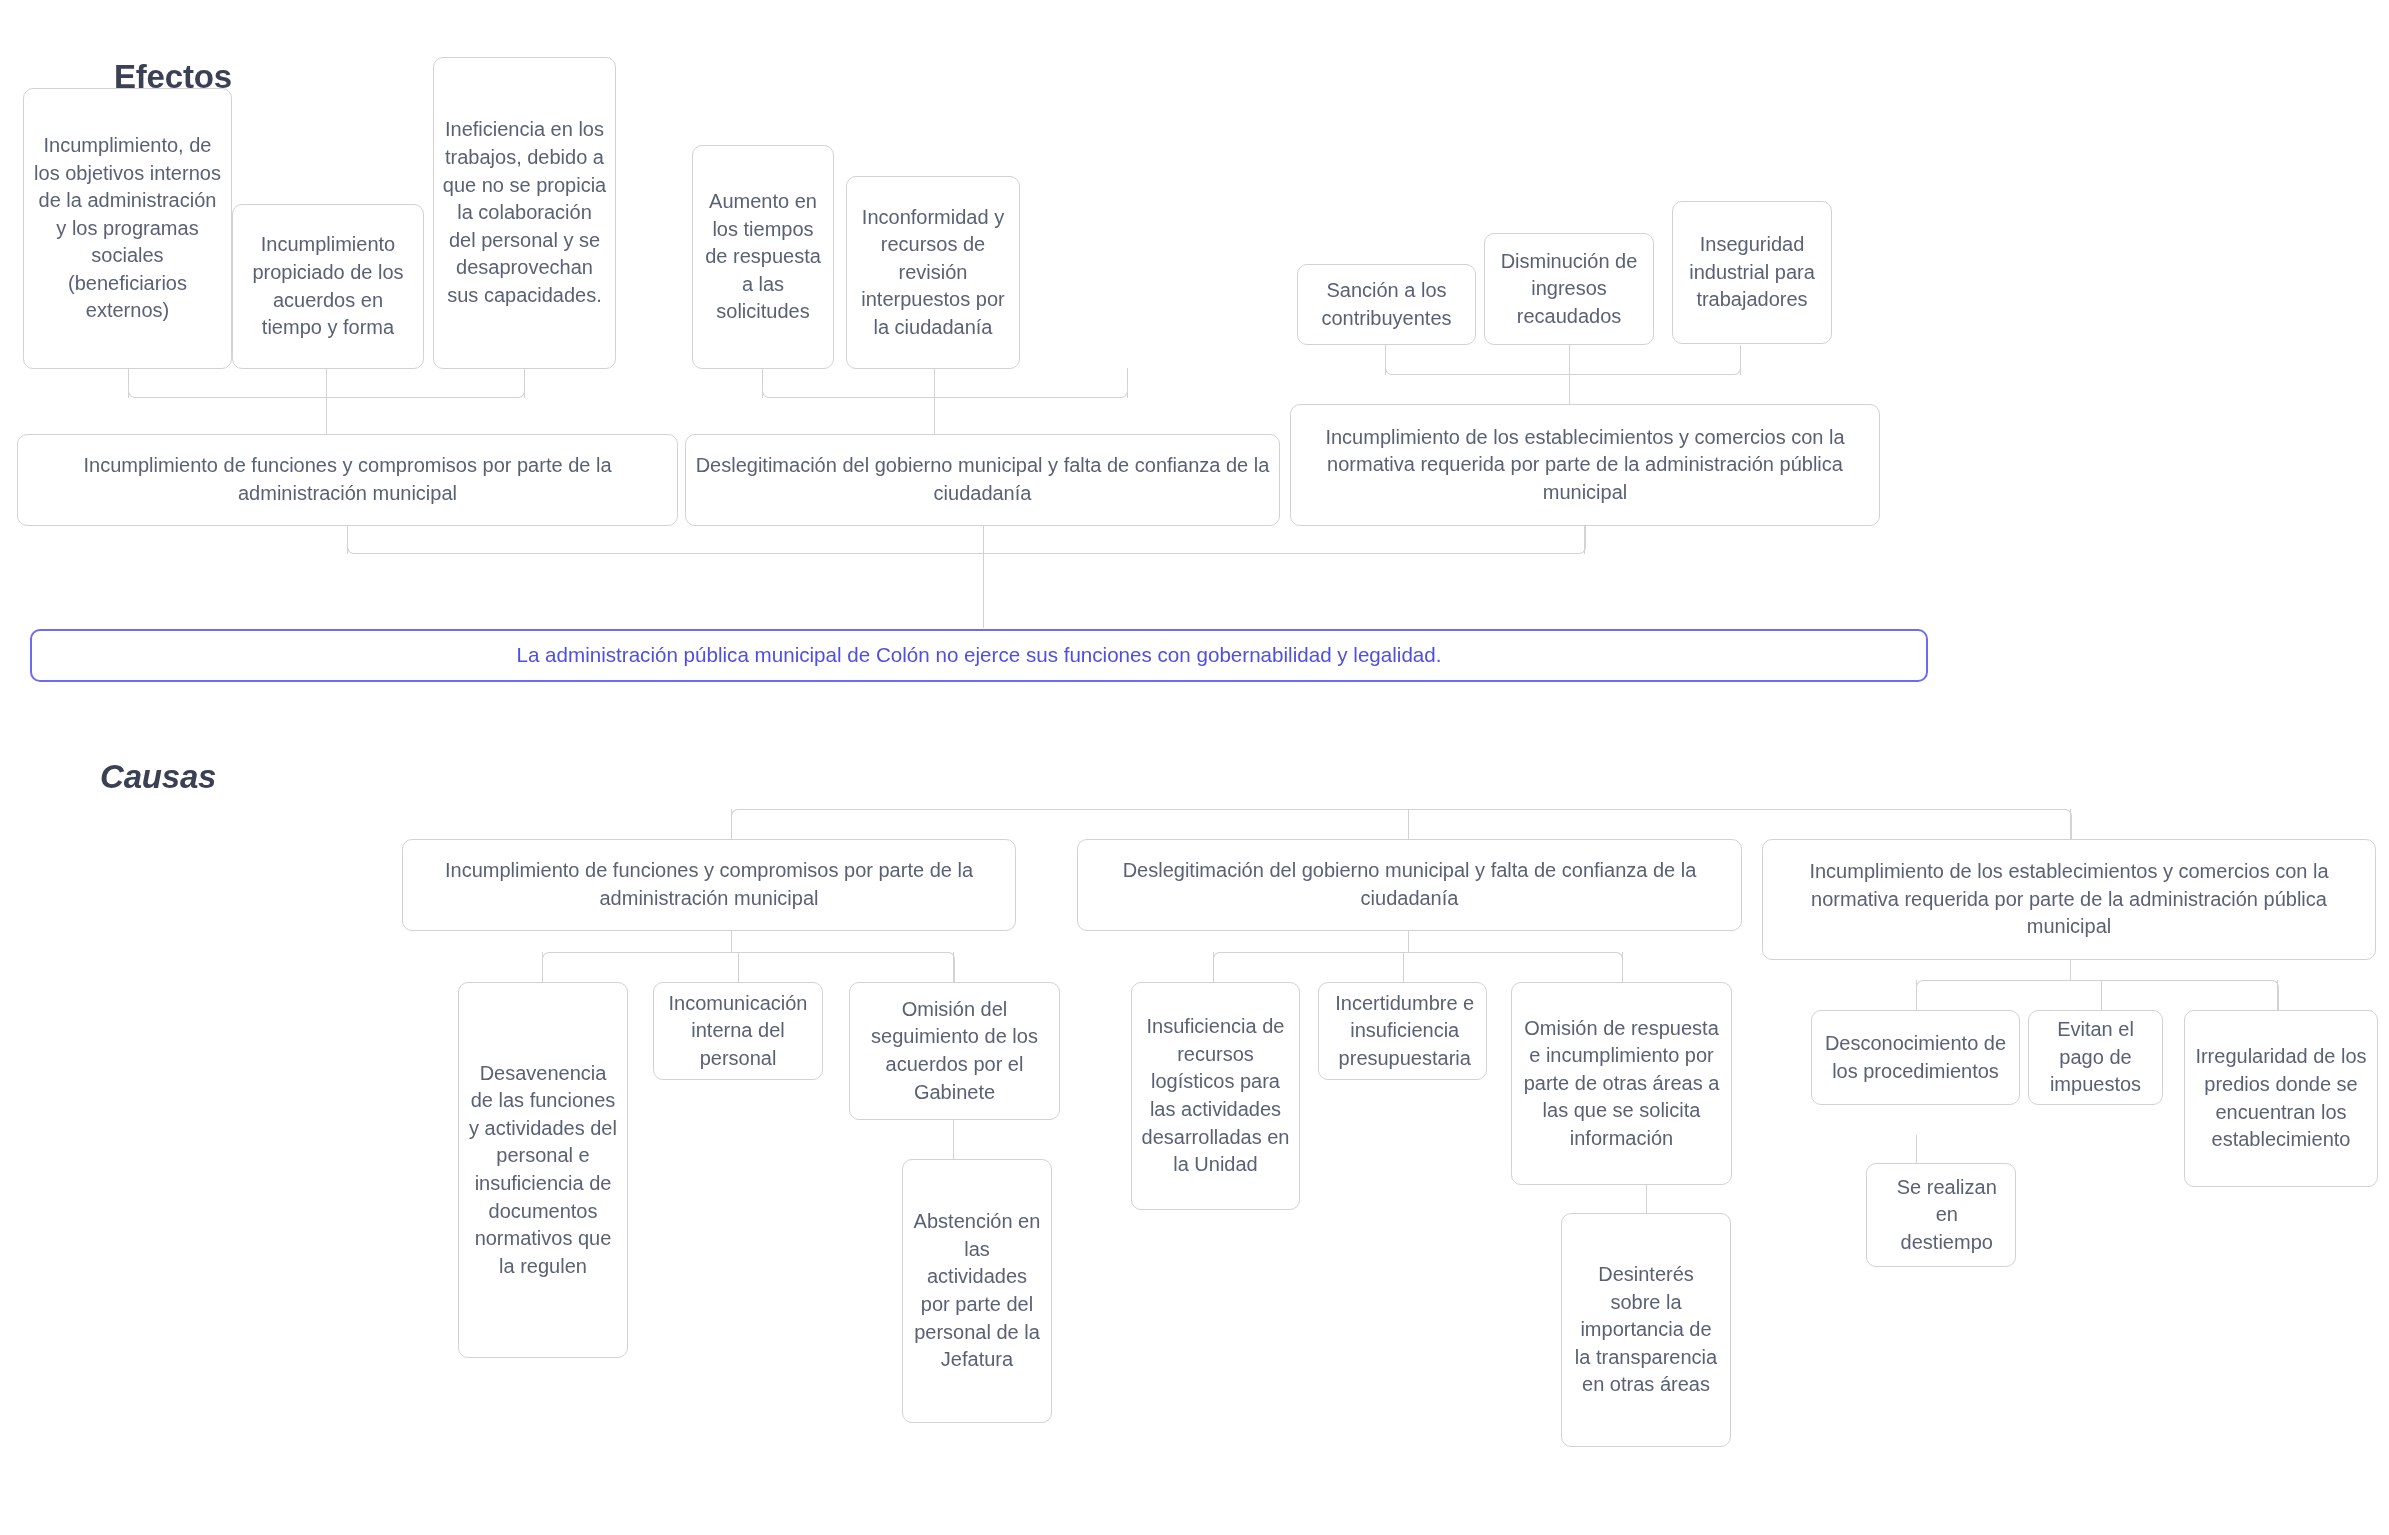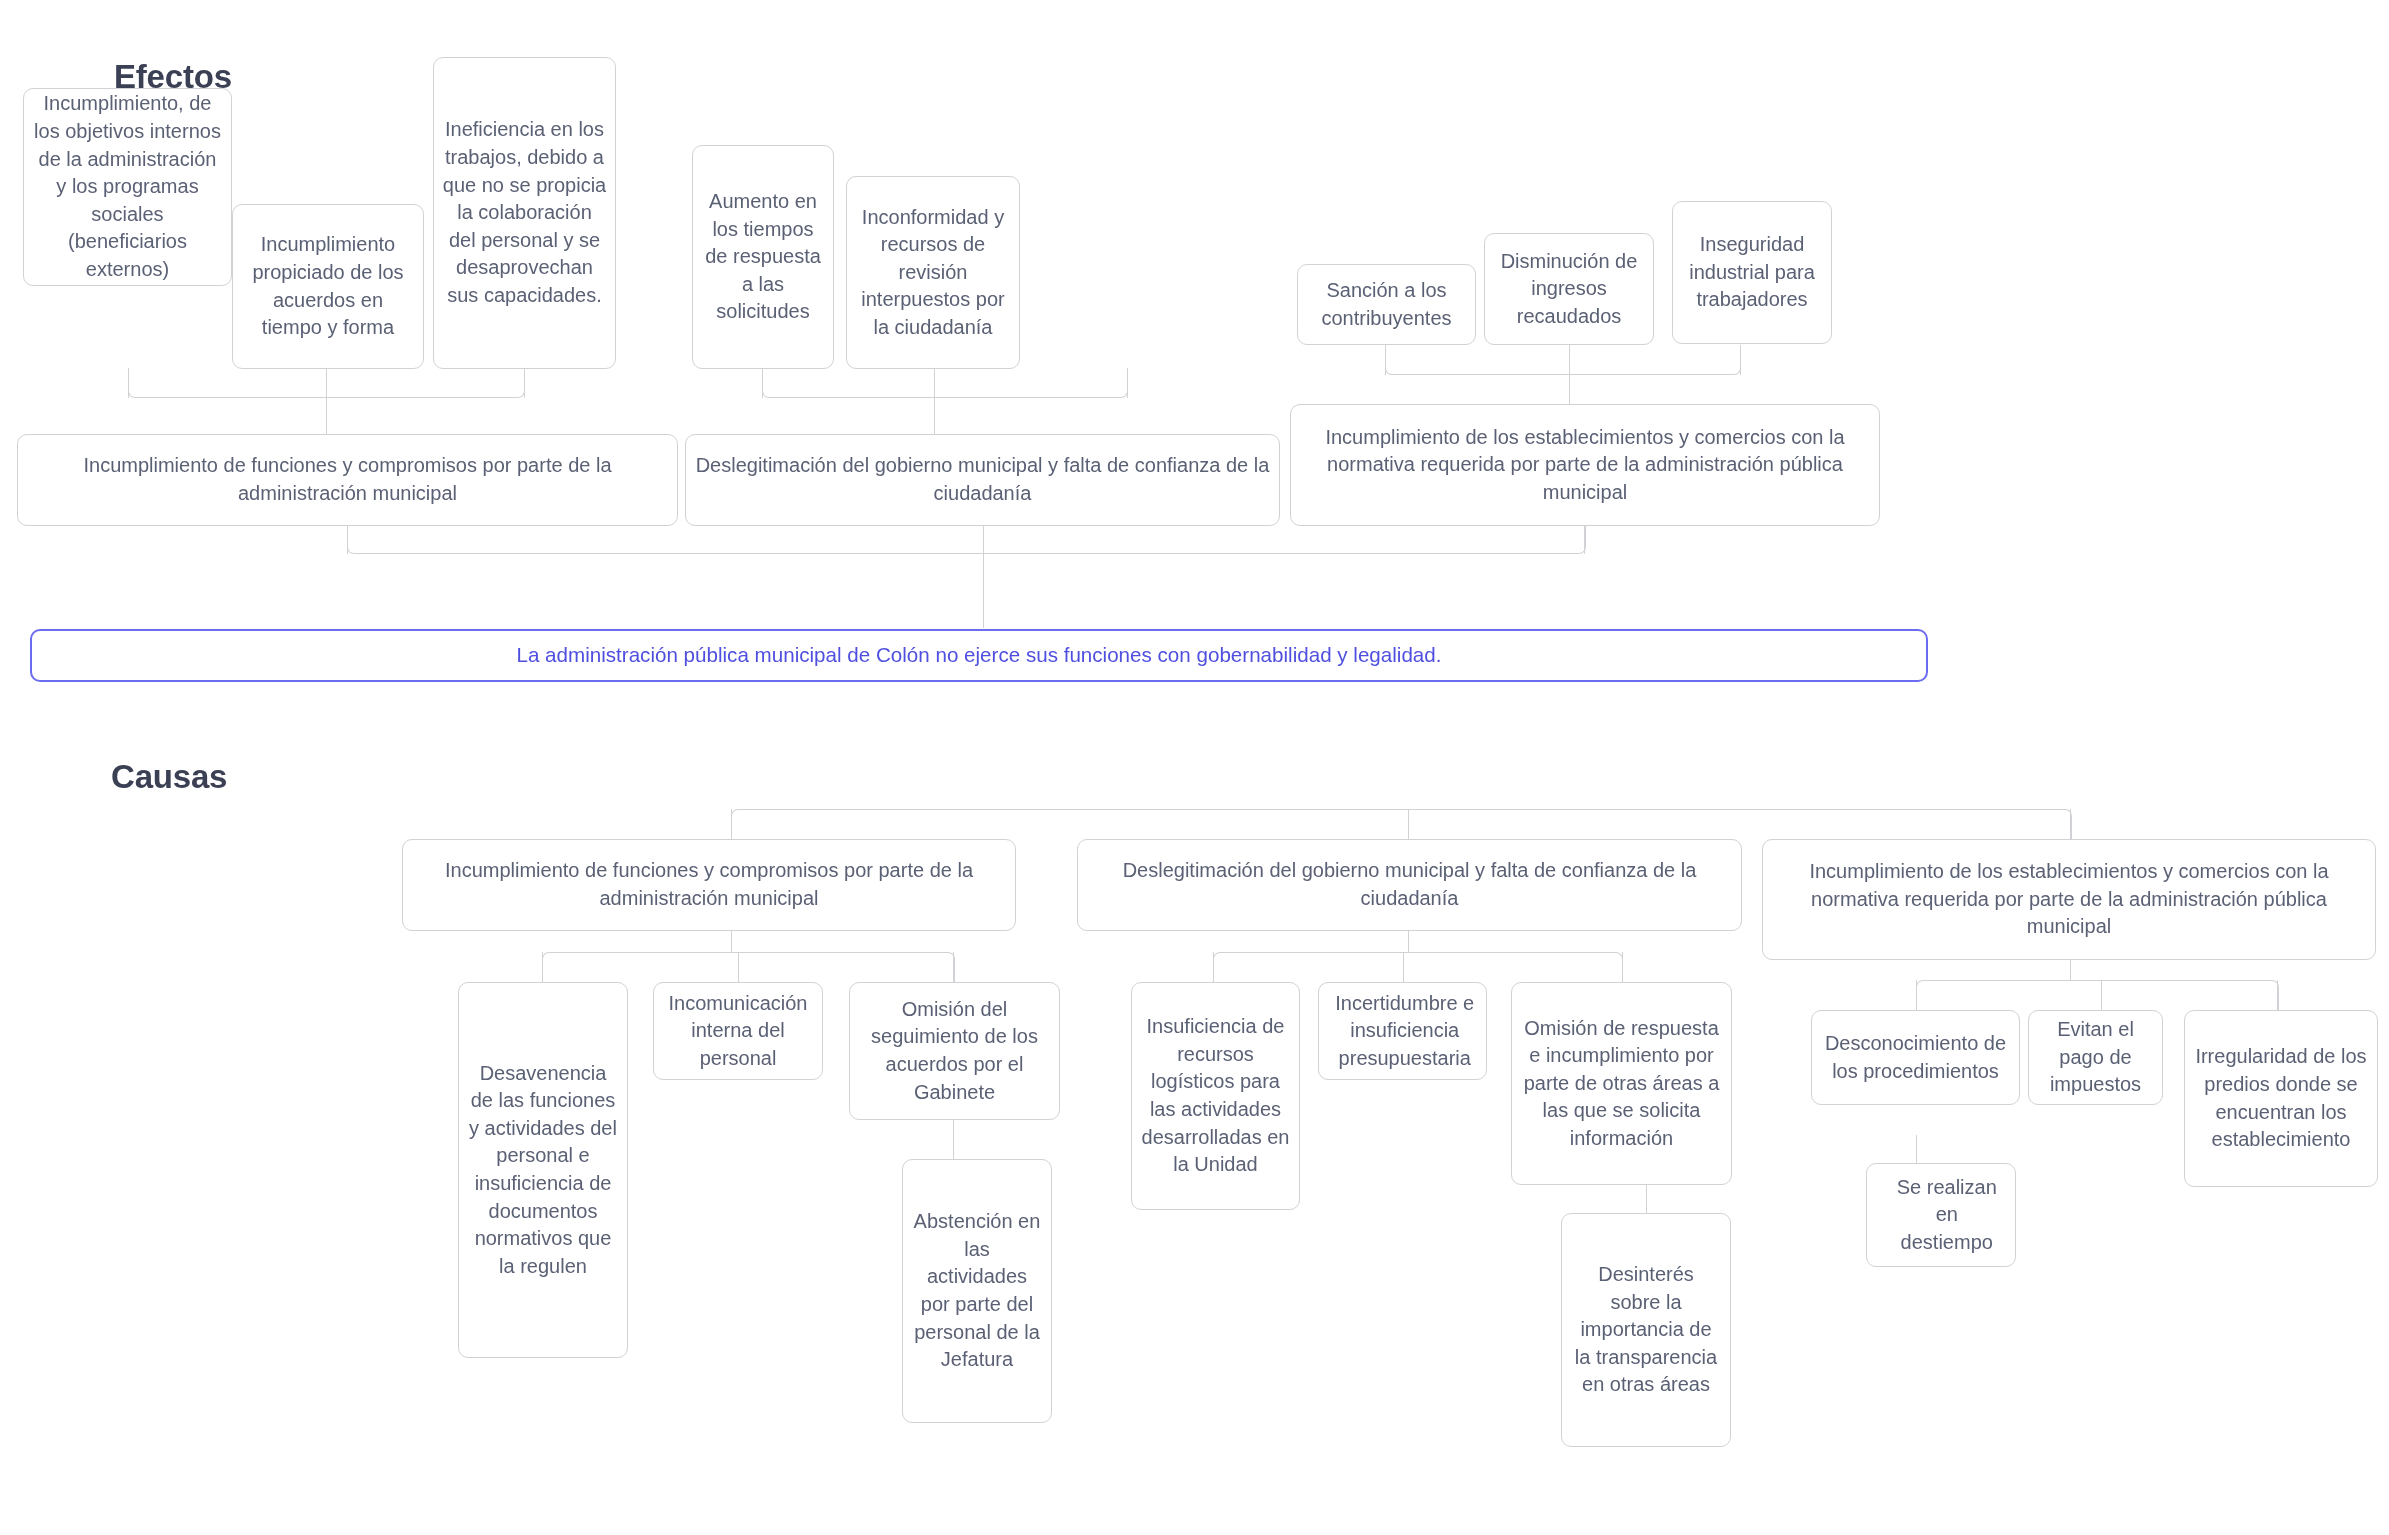--- a/index.html
+++ b/index.html
@@ -94,21 +94,21 @@
   <div class="conn v" style="left:1127px;top:368px;width:1.4px;height:30px;"></div>
   <div class="conn bracket-down" style="left:762px;top:368px;width:366px;height:30px;"></div>
   <div class="conn v" style="left:934px;top:398px;width:1.4px;height:37px;"></div>
 
   <div class="conn v" style="left:1385px;top:345px;width:1.4px;height:30px;"></div>
   <div class="conn v" style="left:1569px;top:345px;width:1.4px;height:30px;"></div>
   <div class="conn v" style="left:1740px;top:345px;width:1.4px;height:30px;"></div>
   <div class="conn bracket-down" style="left:1385px;top:345px;width:356px;height:30px;"></div>
   <div class="conn v" style="left:1569px;top:375px;width:1.4px;height:31px;"></div>
 
-  <div class="node" style="left:23px;top:88px;width:209px;height:198px;">
+  <div class="node" style="left:23px;top:88px;width:209px;height:281px;">
     <span>Incumplimiento, de los objetivos internos de la administración y los programas sociales (beneficiarios externos)</span>
   </div>
 
   <div class="node" style="left:232px;top:204px;width:192px;height:165px;">
     <span>Incumplimiento propiciado de los acuerdos en tiempo y forma</span>
   </div>
 
   <div class="node" style="left:433px;top:57px;width:183px;height:312px;">
     <span>Ineficiencia en los trabajos, debido a que no se propicia la colaboración del personal y se desaprovechan sus capacidades.</span>
   </div>
@@ -149,21 +149,21 @@
   </div>
 
   <div class="node" style="left:1290px;top:404px;width:590px;height:122px;">
     <span>Incumplimiento de los establecimientos y comercios con la normativa requerida por parte de la administración pública municipal</span>
   </div>
 
   <div class="node central" style="left:30px;top:629px;width:1898px;height:53px;">
     <span>La administración pública municipal de Colón no ejerce sus funciones con gobernabilidad y legalidad.</span>
   </div>
 
-  <div class="heading" style="left:111px;top:758px;">Causas</div>
+  <div class="heading" style="left:100px;top:758px;font-style:italic;">Causas</div>
 
   <div class="conn bracket" style="left:731px;top:809px;width:1341px;height:30px;"></div>
   <div class="conn v" style="left:731px;top:809px;width:1.4px;height:30px;"></div>
   <div class="conn v" style="left:1408px;top:809px;width:1.4px;height:30px;"></div>
   <div class="conn v" style="left:2070px;top:809px;width:1.4px;height:30px;"></div>
 
   <div class="node" style="left:402px;top:839px;width:614px;height:92px;">
     <span>Incumplimiento de funciones y compromisos por parte de la administración municipal</span>
   </div>
 

